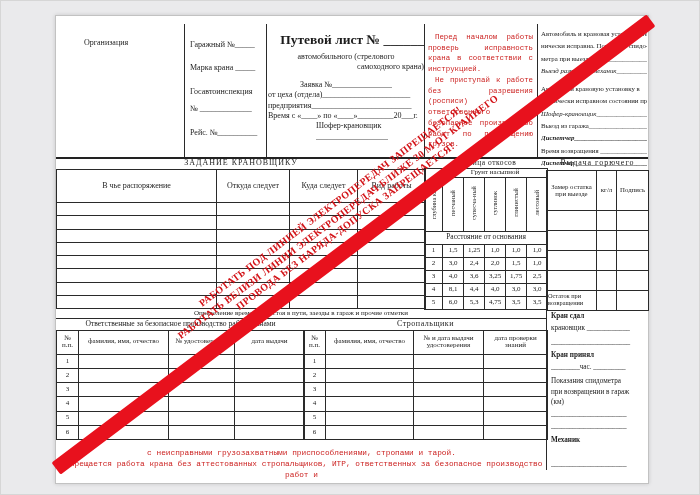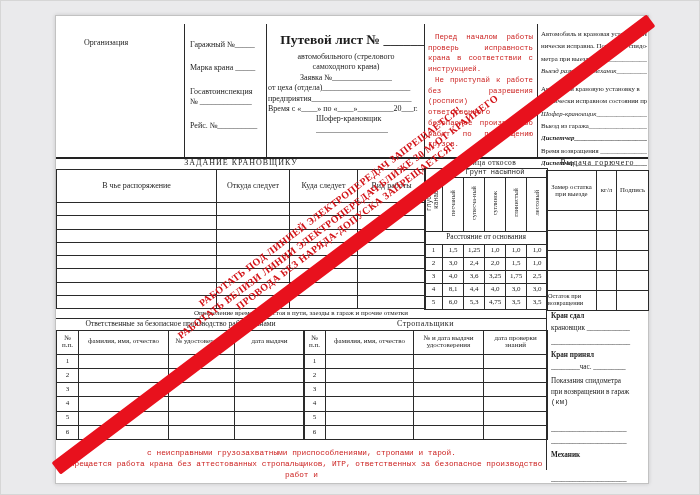--- a/index.html
+++ b/index.html
@@ -34,30 +34,30 @@
 
 <div class="sheet">
 
   <div class="abs" style="left:0;top:0;width:516px;height:141px;">
     <span class="abs small" style="left:28px;top:22px;">Организация</span>
 
     <div class="vline" style="left:128px;top:8px;height:133px;"></div>
     <div class="abs small" style="left:134px;top:24px;width:74px;">
       <div style="margin-bottom:13px;">Гаражный №_____</div>
       <div style="margin-bottom:13px;">Марка крана _____</div>
-      <div style="margin-bottom:0;">Госавтоинспекция</div>
+      <div style="margin-bottom:7px;">Госавтоинспекция</div>
       <div style="margin-bottom:13px;">№ _____________</div>
       <div>Рейс. №__________</div>
     </div>
 
     <div class="vline" style="left:210px;top:8px;height:133px;"></div>
     <div class="abs" style="left:212px;top:16px;width:156px;text-align:center;">
       <div class="b" style="font-size:13.5px;margin-bottom:4px;text-align:right;">Путевой лист № ______</div>
       <div class="small">автомобильного (стрелового</div>
-      <div class="small" style="">самоходного крана)</div>
+      <div class="small" style="margin-bottom:7px;text-align:right;">самоходного крана)</div>
       <div class="small">Заявка №_______________</div>
       <div class="small" style="text-align:left;">от цеха (отдела)______________________</div>
       <div class="small" style="text-align:left;">предприятия_________________________</div>
       <div class="small" style="text-align:left;">Время с «____» по «____»_________20___г.</div>
       <div class="small" style="text-align:left;padding-left:48px;">Шофер-крановщик __________________</div>
     </div>
 
     <div class="vline" style="left:368px;top:8px;height:133px;"></div>
     <div class="abs red" style="left:372px;top:16px;width:105px;font-size:7.4px;line-height:1.45;text-align:justify;">
       <div style="text-indent:7px;">Перед началом работы проверь исправность крана в соответствии с инструкцией.</div>
@@ -156,21 +156,21 @@
         <col style="width:21px">
         <col style="width:21px">
         <col style="width:21px">
         <col style="width:21px">
         <col style="width:21px">
       </colgroup>
     <tbody>
         <tr class="title-row" style="height:10px;">
           <td colspan="6" style="font-size:7.5px;letter-spacing:.5px;">Таблица откосов</td>
         </tr>
-    <tr style="height:9px;font-family:Liberation Mono, monospace;">
+    <tr style="height:9px;">
       <td rowspan="2"><span class="rot">глубина канавы</span></td>
       <td colspan="5">Грунт насыпной</td>
     </tr>
     <tr style="height:54px;">
       <td><span class="rot">песчаный</span></td>
       <td><span class="rot">супесча-ный</span></td>
       <td><span class="rot">суглинок</span></td>
       <td><span class="rot">глинистый</span></td>
       <td><span class="rot">лессовый</span></td>
     </tr>
@@ -381,21 +381,21 @@
 
   <div class="vline" style="left:490px;top:294px;height:160px;"></div>
   <div class="abs hand" style="left:495px;top:297px;width:95px;">
     <div class="b" style="margin-bottom:4px;">Кран сдал</div>
     <div style="margin-bottom:6px;">крановщик ____________</div>
     <div style="margin-bottom:5px;">______________________</div>
     <div class="b" style="margin-bottom:4px;">Кран принял</div>
     <div style="margin-bottom:6px;">________час. _________</div>
     <div style="margin-bottom:3px;">Показания спидометра</div>
     <div style="margin-bottom:3px;">при возвращении в гараж</div>
-    <div style="margin-bottom:19px;font-family:Liberation Mono, monospace;">(км)</div>
+    <div style="margin-bottom:4px;">(км)</div>
     <div style="margin-bottom:4px;">_____________________</div>
     <div style="margin-bottom:6px;">_____________________</div>
     <div class="b" style="margin-bottom:16px;">Механик</div>
     <div>_____________________</div>
   </div>
 
   <div class="abs red" style="left:0;top:432px;width:491px;text-align:center;font-size:7.8px;line-height:1.4;">
     <div>с неисправными грузозахватными приспособлениями, стропами и тарой.</div>
     <div>Запрещается работа крана без аттестованных стропальщиков, ИТР, ответственных за безопасное производство работ и</div>
   </div>

